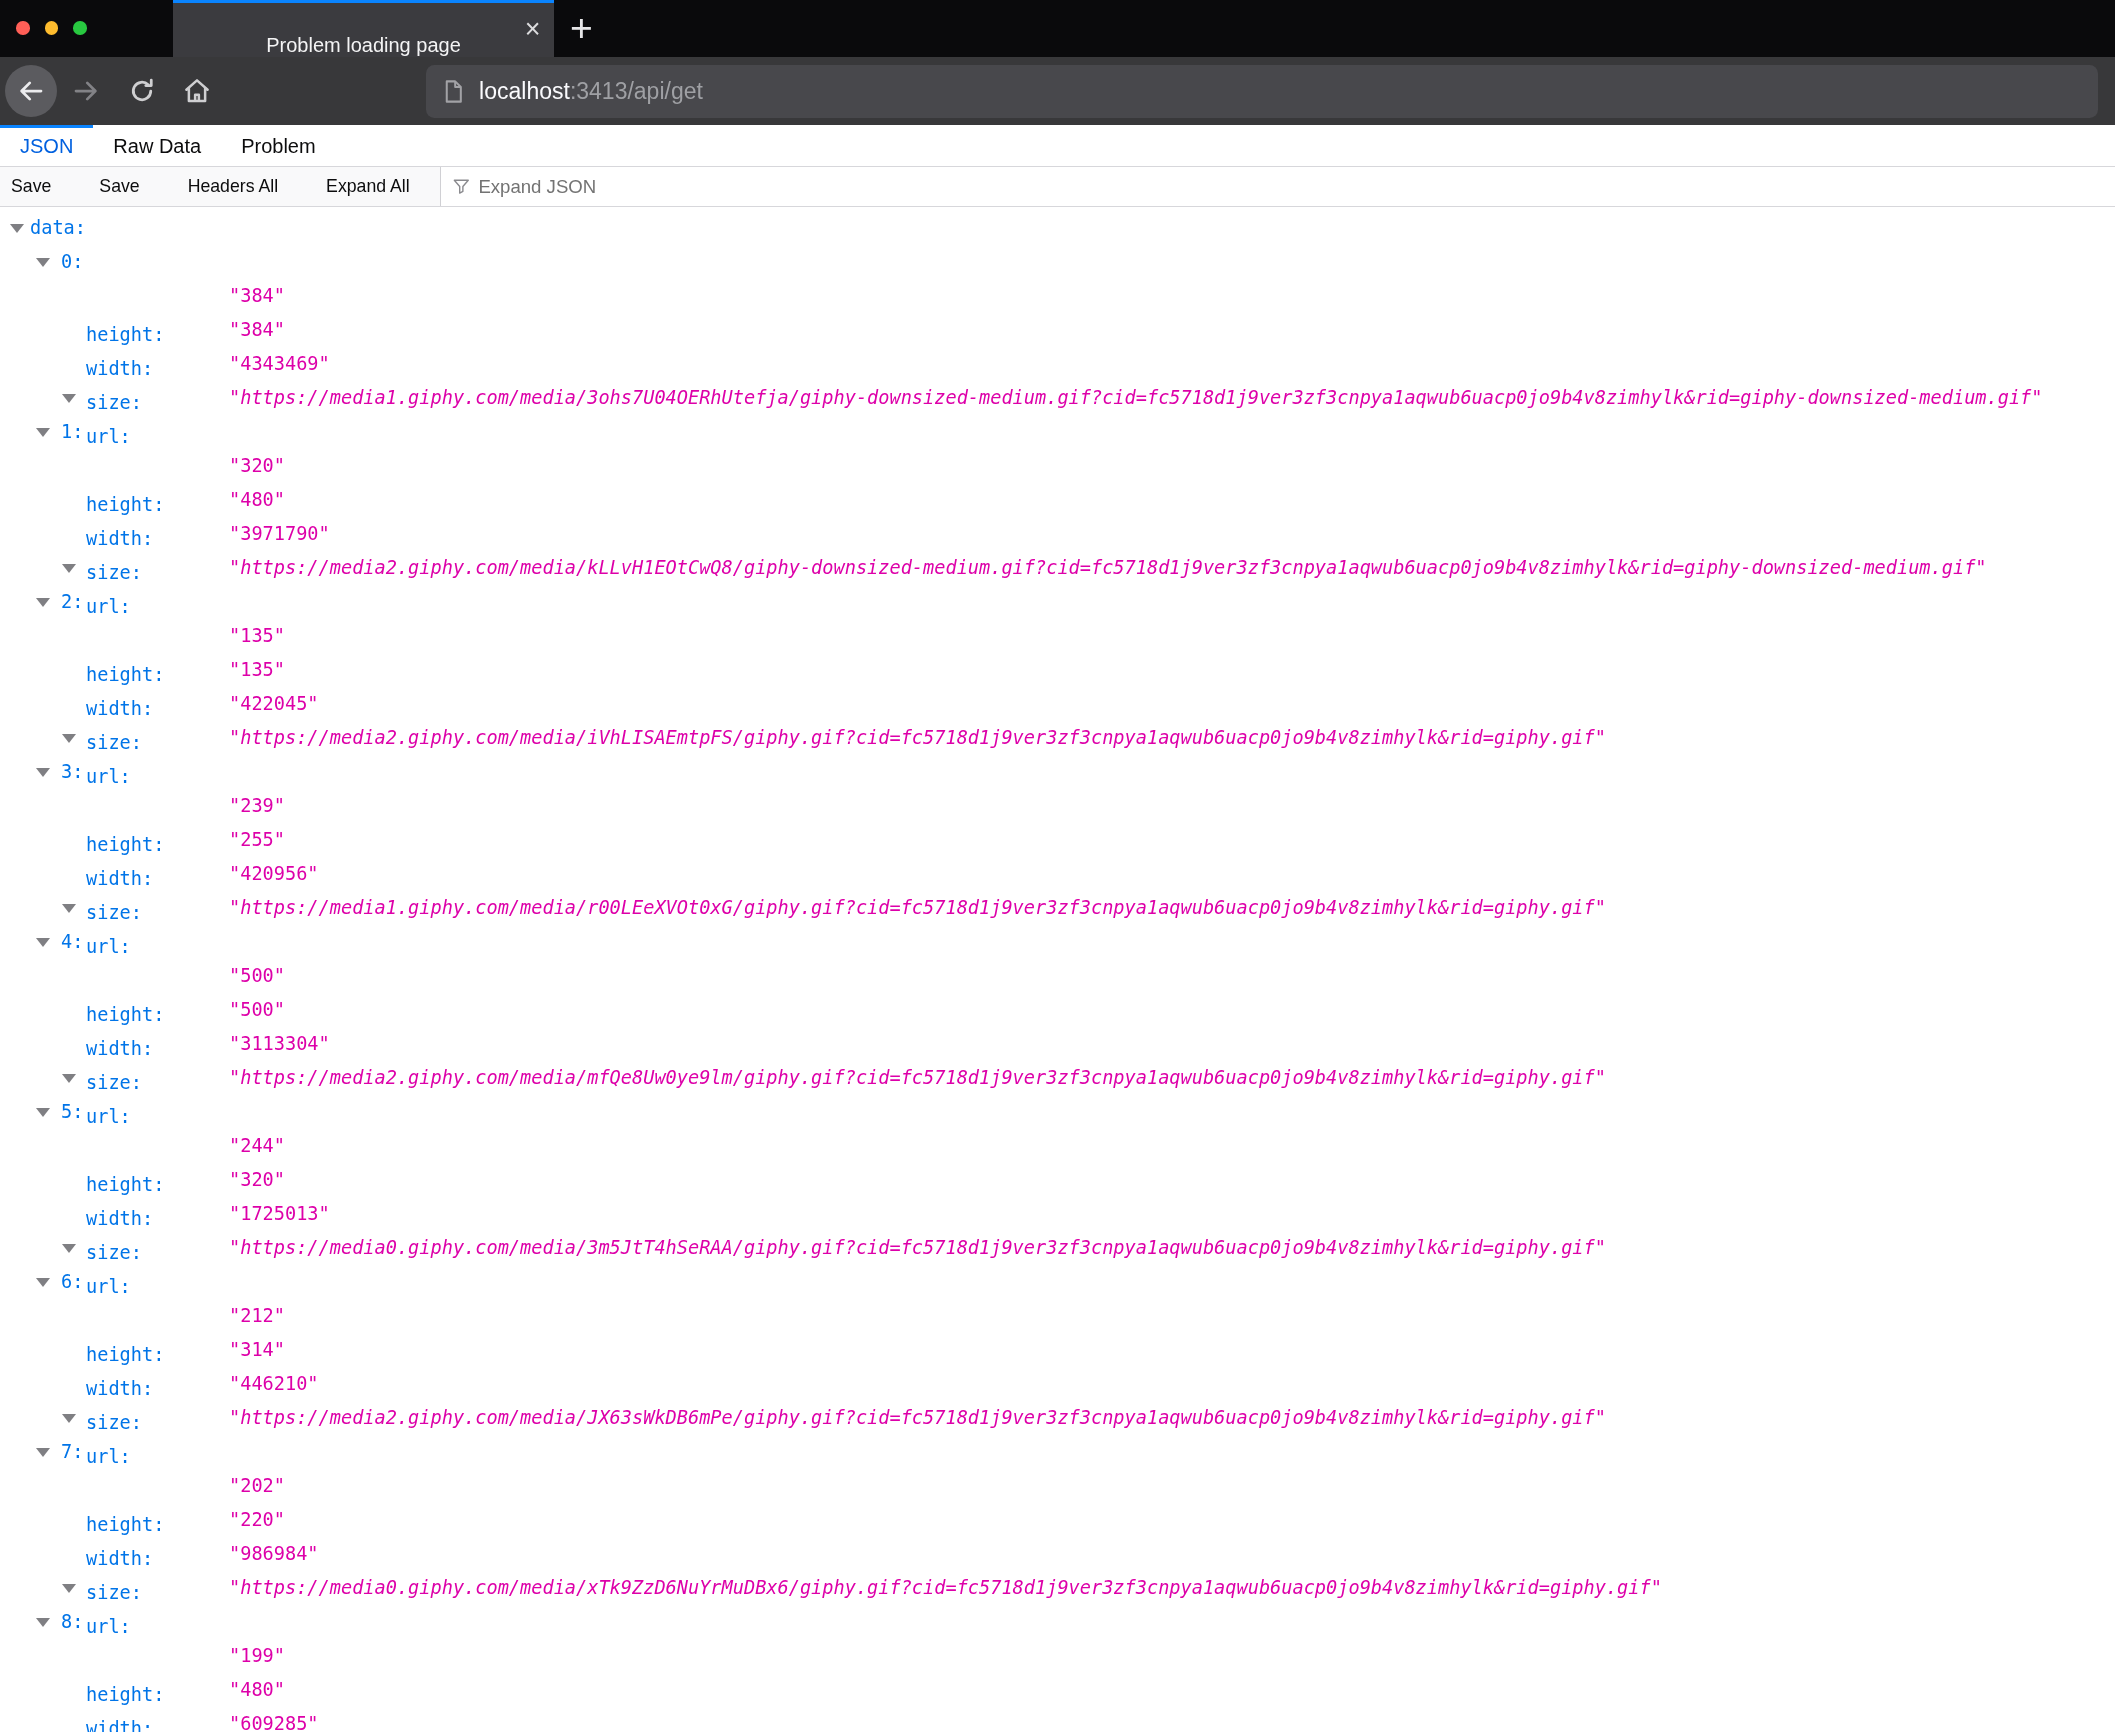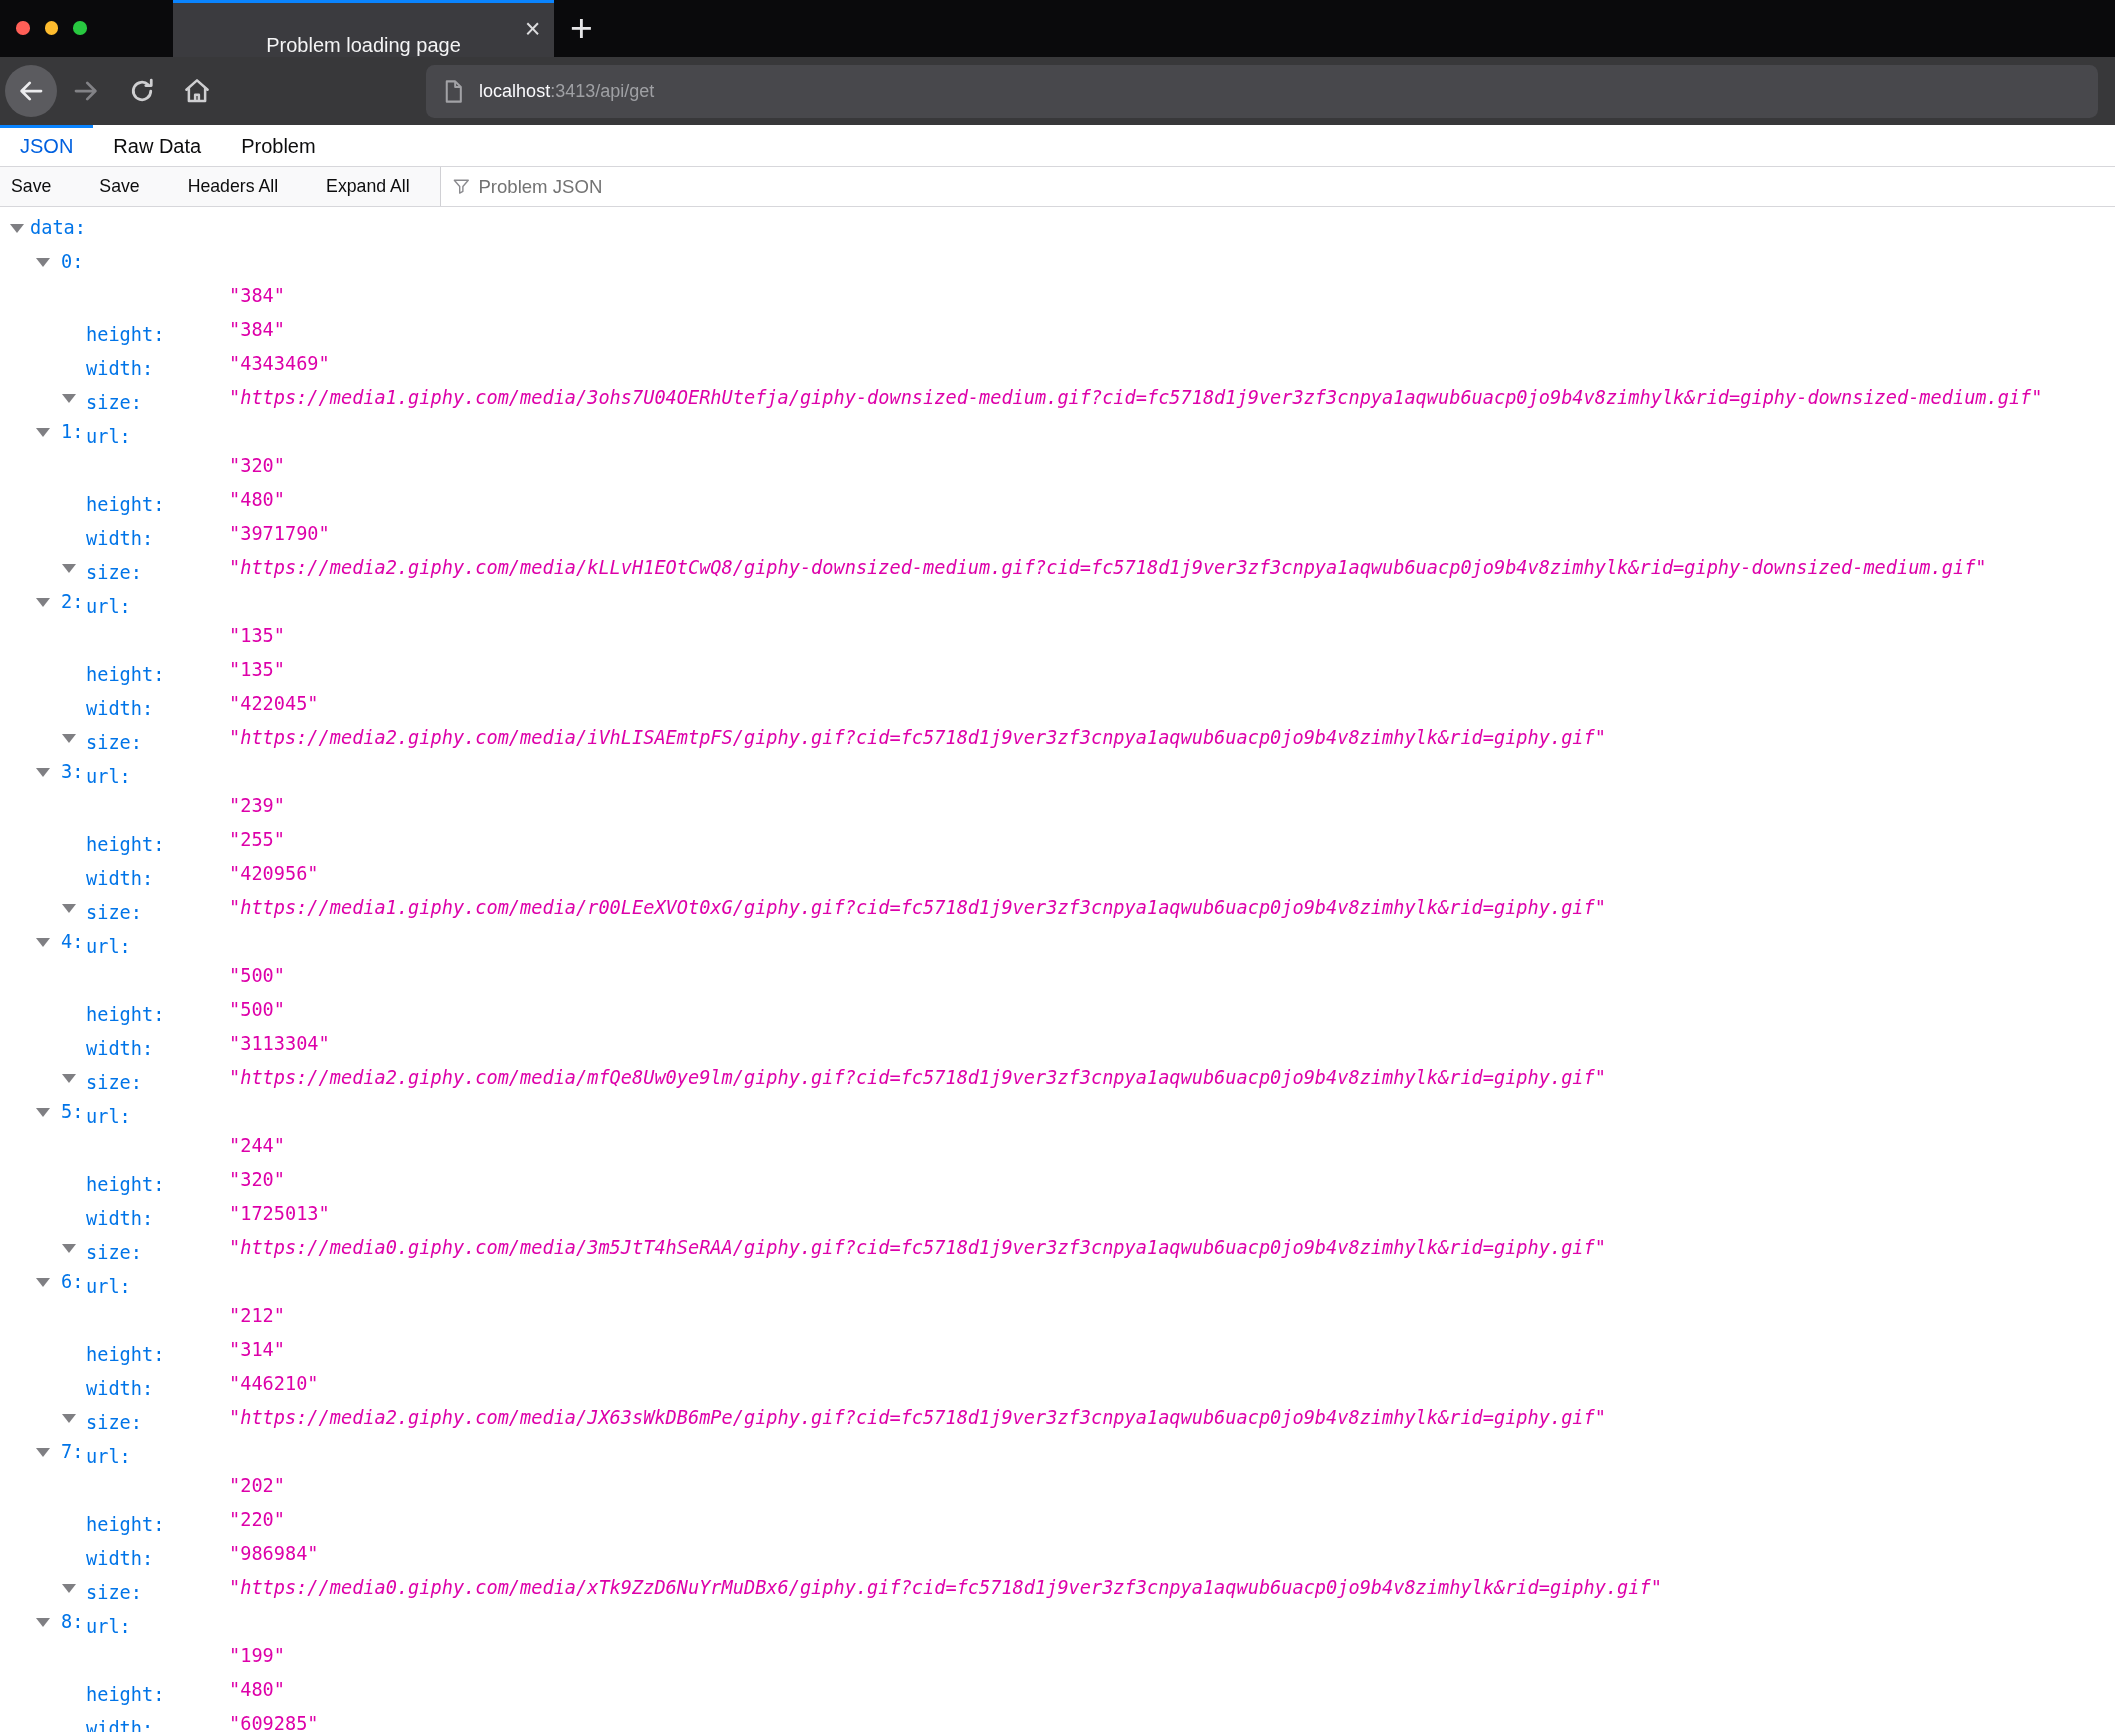--- a/index.html
+++ b/index.html
@@ -35,21 +35,21 @@
   .navbar { height:68px; background:#38383a; position:relative; display:flex; align-items:center; }
   .navbtn { width:52px; height:52px; display:flex; align-items:center; justify-content:center;
             border-radius:50%; margin-left:3.4px; flex:0 0 auto; }
   .navbtn.back { background:#5b5b5f; margin-left:5px; }
   .navbtn svg { display:block; }
   .urlbar {
     position:absolute; left:426px; right:17px; top:7.6px; height:53px;
     background:#48484c; border-radius:8.4px; display:flex; align-items:center;
     padding-left:13.5px; gap:12.6px;
   }
-  .url-text { font-size:18px; color:#9fa0a4; white-space:nowrap; }
+  .url-text { font-size:23px; color:#9fa0a4; white-space:nowrap; }
   .url-host { color:#fbfbfe; }
 
   
   .tabstrip { height:42px; background:#fff; border-bottom:0.8px solid #d7d7db; display:flex; }
   .vtab {
     padding:0 20px; font-size:20px; color:#0c0c0d; line-height:37px;
     border-top:3.4px solid transparent;
     text-align:right;
   }
   .vtab.active { color:#0060df; border-top-color:#0a84ff; }
@@ -140,21 +140,21 @@
 <div class="toolbar">
   <div class="tbtn first">Save</div>
   <div class="tbtn">Save</div>
   <div class="tbtn">Headers All</div>
   <div class="tbtn">Expand All</div>
   <div class="tdivider"></div>
   <div class="filterbox">
     <svg width="18.6" height="18.6" viewBox="0 0 20 20">
       <path d="M2.5 3.5h15l-5.8 6.8v5.2l-3.4 1.8v-7z" fill="none" stroke="#8a8a8e" stroke-width="1.5" stroke-linejoin="round"></path>
     </svg>
-    <span class="filter-placeholder">Problem JSON</span>
+    <span class="filter-placeholder">Expand JSON</span>
   </div>
 </div>
 
 <div class="tree">
     <div class="trow">
       <span class="twisty t-root"></span>
       <span class="tkey k-root">data:</span>
     </div>
     <div class="trow">
       <span class="twisty t-entry"></span>

